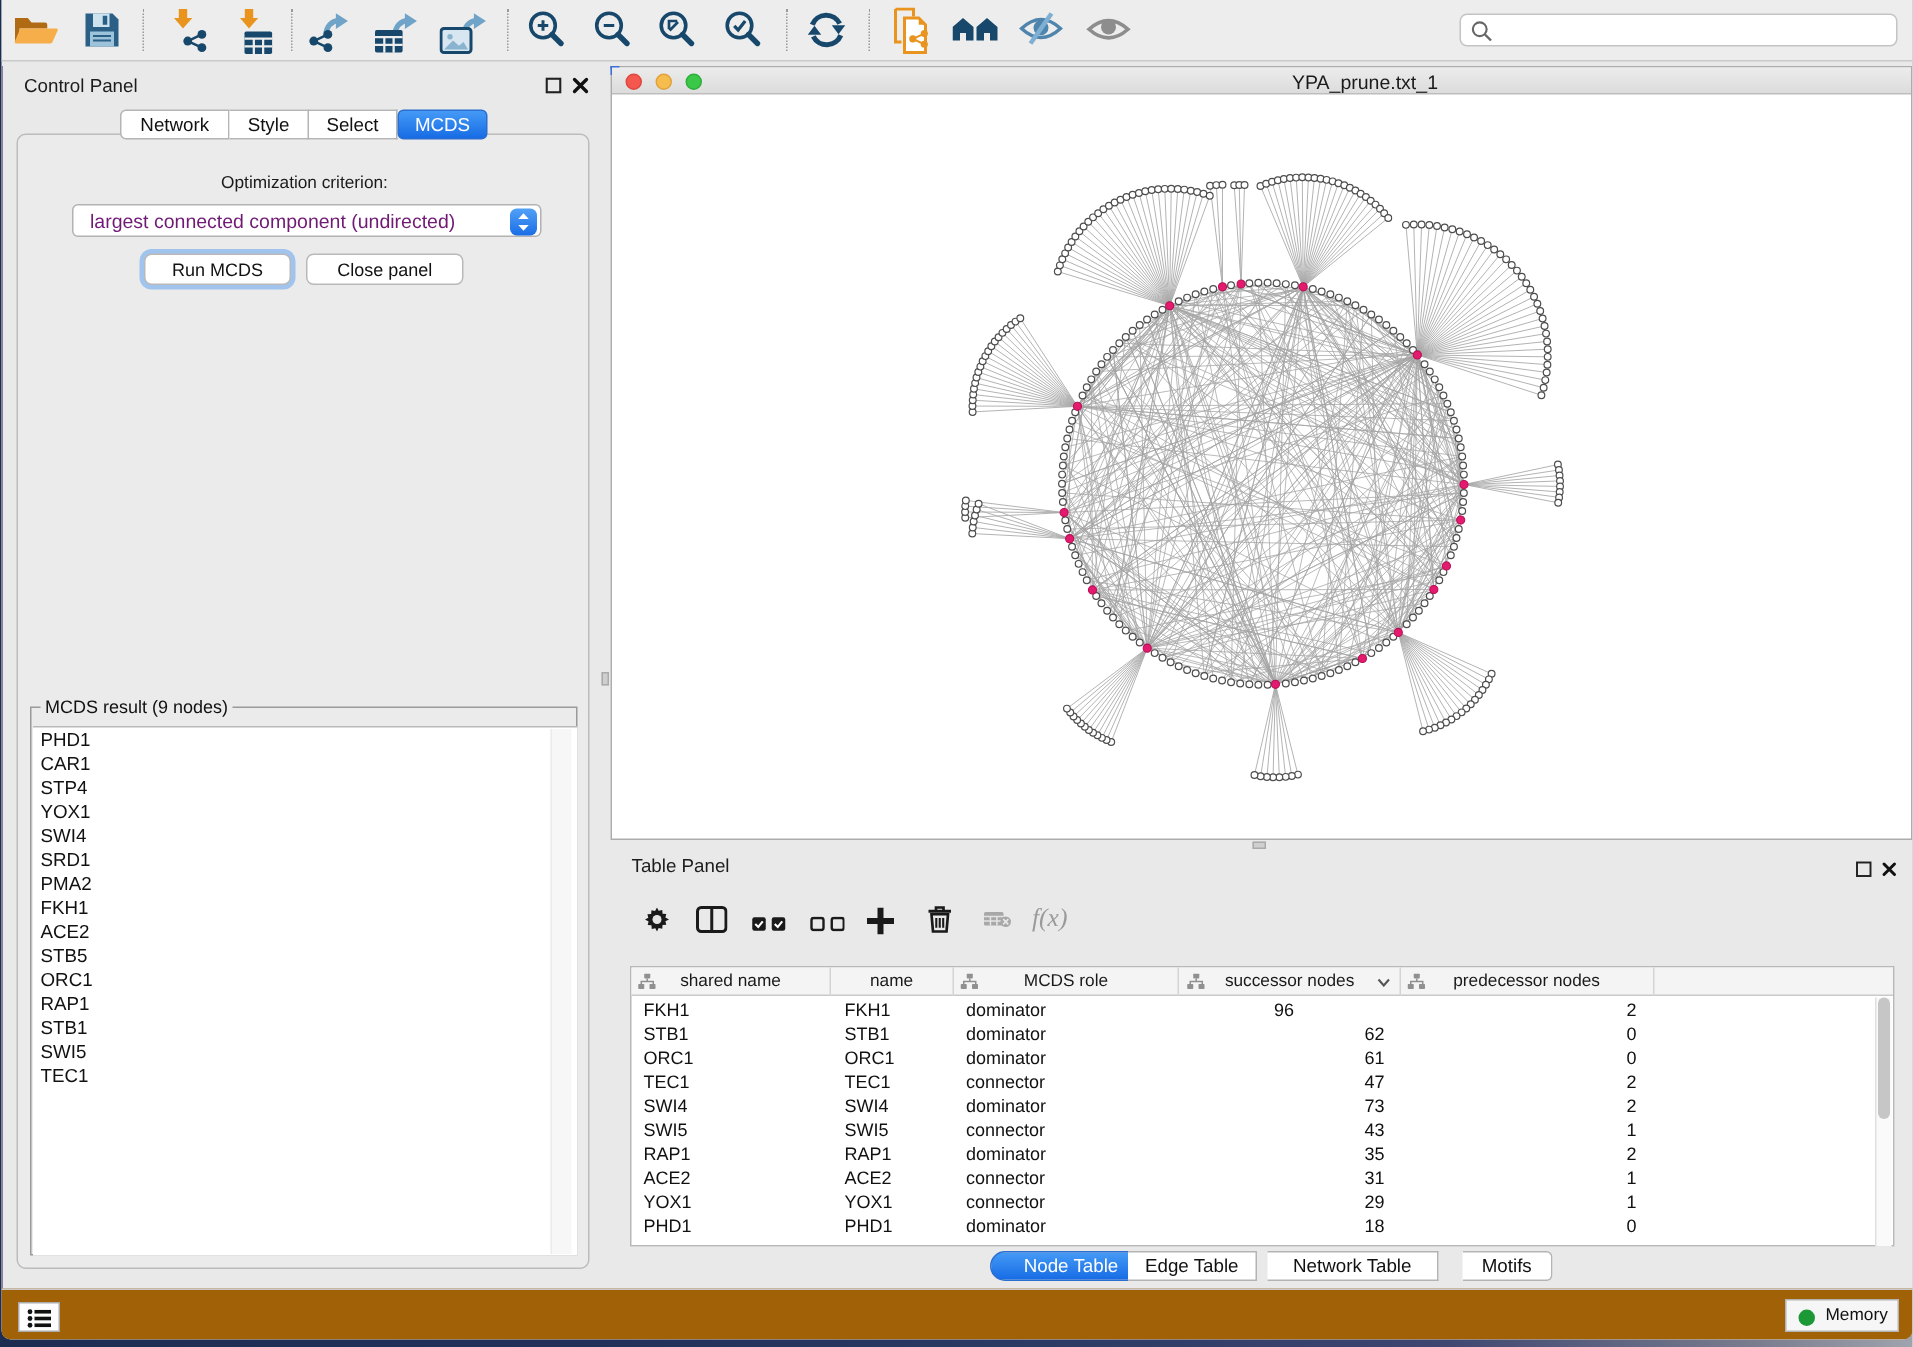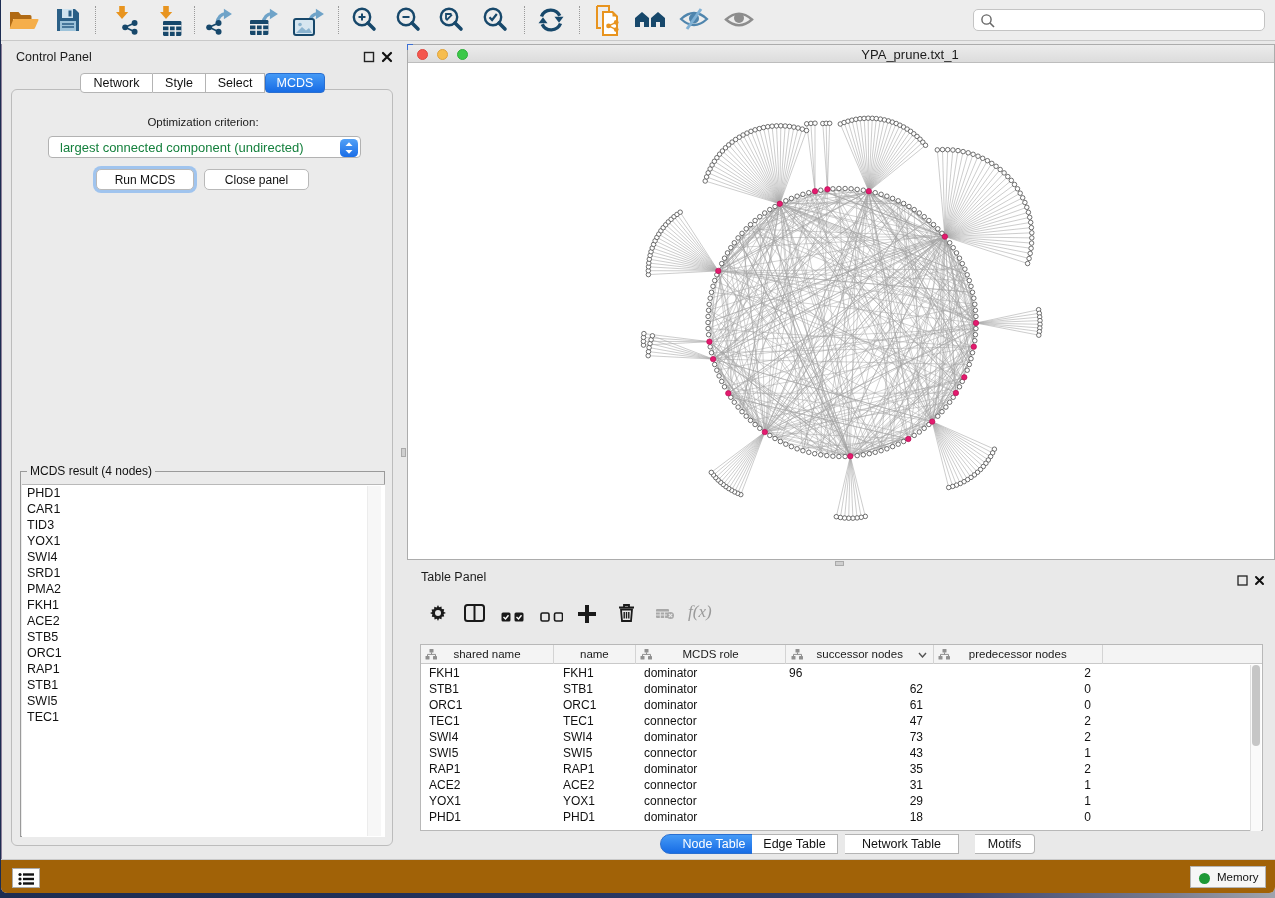--- a/index.html
+++ b/index.html
@@ -8,21 +8,21 @@
 .tbi{position:absolute;top:0}
 .tsep{position:absolute;top:6px;height:28px;width:0;border-left:1px dotted #9a9a9a}
 #search{position:absolute;left:972px;top:9px;width:292px;height:22px;background:#fff;border:1px solid #c4c4c4;border-radius:5px}
 #search svg{position:absolute;left:6px;top:3px}
 #cpanel{position:absolute;left:1px;top:44px;width:398px;height:815px;background:#e9e9e9}
 .ptitle{position:absolute;font-size:12.5px;color:#1c1c1c}
 .tab{position:absolute;top:29px;height:20px;background:#fff;border:1px solid #b4b4b4;font-size:12.5px;color:#111;text-align:center;line-height:18px;z-index:5}
 .tabsel{background:linear-gradient(#459af6,#176ce5);color:#fff;border:1px solid #2a6fd0}
 #mcdspane{position:absolute;left:9px;top:45px;width:382px;height:757px;border:1px solid #bcbcbc;border-radius:6px;background:#ebebeb}
 #optlabel{position:absolute;left:0;top:26px;width:382px;text-align:center;font-size:11.5px;color:#1a1a1a}
-#combo{position:absolute;left:36px;top:46px;width:313px;height:22px;background:#fff;border:1px solid #b2b2b2;border-radius:4px;font-size:13px;color:#15803d;line-height:21px;padding-left:11px}
+#combo{position:absolute;left:36px;top:46px;width:313px;height:22px;background:#fff;border:1px solid #b2b2b2;border-radius:4px;font-size:13px;color:#701a75;line-height:21px;padding-left:11px}
 #combo .spin{position:absolute;right:2px;top:1.5px;width:18px;height:18.5px;border-radius:4.5px;background:linear-gradient(#52a1f7,#1a6de6)}
 .btn{position:absolute;top:79px;height:21px;background:#fff;border:1px solid #b9b9b9;border-radius:5px;font-size:12px;color:#111;text-align:center;line-height:20px}
 #runbtn{box-shadow:0 0 0 3px rgba(120,175,240,.65)}
 #fset{position:absolute;left:8px;top:381px;width:365px;height:366px;border:1px solid #9a9a9a}
 #fleg{position:absolute;left:6px;top:-8px;background:#ebebeb;padding:0 3px;z-index:3;font-size:12px;color:#111}
 #listbox{position:absolute;left:1px;top:12px;width:363px;height:353px;background:#fff;overflow:hidden;padding-top:0px;border-top:1px solid #b9b9b9}
 #listbox div{font-size:12.5px;color:#111;height:16px;line-height:16px;padding-left:5px}
 #lscroll{position:absolute;right:3px;top:14px;width:14px;height:350px;background:#f7f7f7;border-left:1px solid #ececec}
 #vsplit{position:absolute;left:399px;top:44px;width:7px;height:815px;background:#e9e9e9}
 #vhandle{position:absolute;left:1px;top:404px;width:5px;height:9px;background:#cfcfcf;border:1px solid #aaa}
@@ -209,25 +209,25 @@
   <div id="optlabel">Optimization criterion:</div>
   <div id="combo">largest connected component (undirected)<div class="spin">
             <svg width="18" height="18" viewBox="0 0 18 18" style="position:absolute;left:0;top:0">
               <path d="M5.5 7 L9 3.2 L12.5 7 Z" fill="#fff"></path>
               <path d="M5.5 11 L9 14.8 L12.5 11 Z" fill="#fff"></path>
             </svg>
           </div></div>
   <div class="btn" id="runbtn" style="left:84px;width:98px">Run MCDS</div>
   <div class="btn" style="left:192px;width:105px">Close panel</div>
   <div id="fset">
-   <div id="fleg">MCDS result (4 nodes)</div>
+   <div id="fleg">MCDS result (9 nodes)</div>
    <div id="listbox">
             <div>PHD1</div>
             <div>CAR1</div>
-            <div>TID3</div>
+            <div>STP4</div>
             <div>YOX1</div>
             <div>SWI4</div>
             <div>SRD1</div>
             <div>PMA2</div>
             <div>FKH1</div>
             <div>ACE2</div>
             <div>STB5</div>
             <div>ORC1</div>
             <div>RAP1</div>
             <div>STB1</div>
@@ -1238,21 +1238,21 @@
                   <rect x="8" y="7" width="4" height="3.4" rx="0.5"></rect>
                   <path d="M6.5 3.4 v2 M2.5 7 v-1.6 h8 V7" stroke="#909090" fill="none" stroke-width="1"></path>
                 </g>
               </svg>
             </span>predecessor nodes</div>
         </div>
         <div class="trow" style="top:20px">
           <span style="left:8px">FKH1</span>
           <span style="left:142px">FKH1</span>
           <span style="left:223px">dominator</span>
-          <span style="left:368px;width:134px;text-align:left">96</span>
+          <span style="left:368px;width:134px;text-align:center">96</span>
           <span style="left:514px;width:156px;text-align:right">2</span>
         </div>
         <div class="trow" style="top:36px">
           <span style="left:8px">STB1</span>
           <span style="left:142px">STB1</span>
           <span style="left:223px">dominator</span>
           <span style="left:368px;width:134px;text-align:right">62</span>
           <span style="left:514px;width:156px;text-align:right">0</span>
         </div>
         <div class="trow" style="top:52px">

